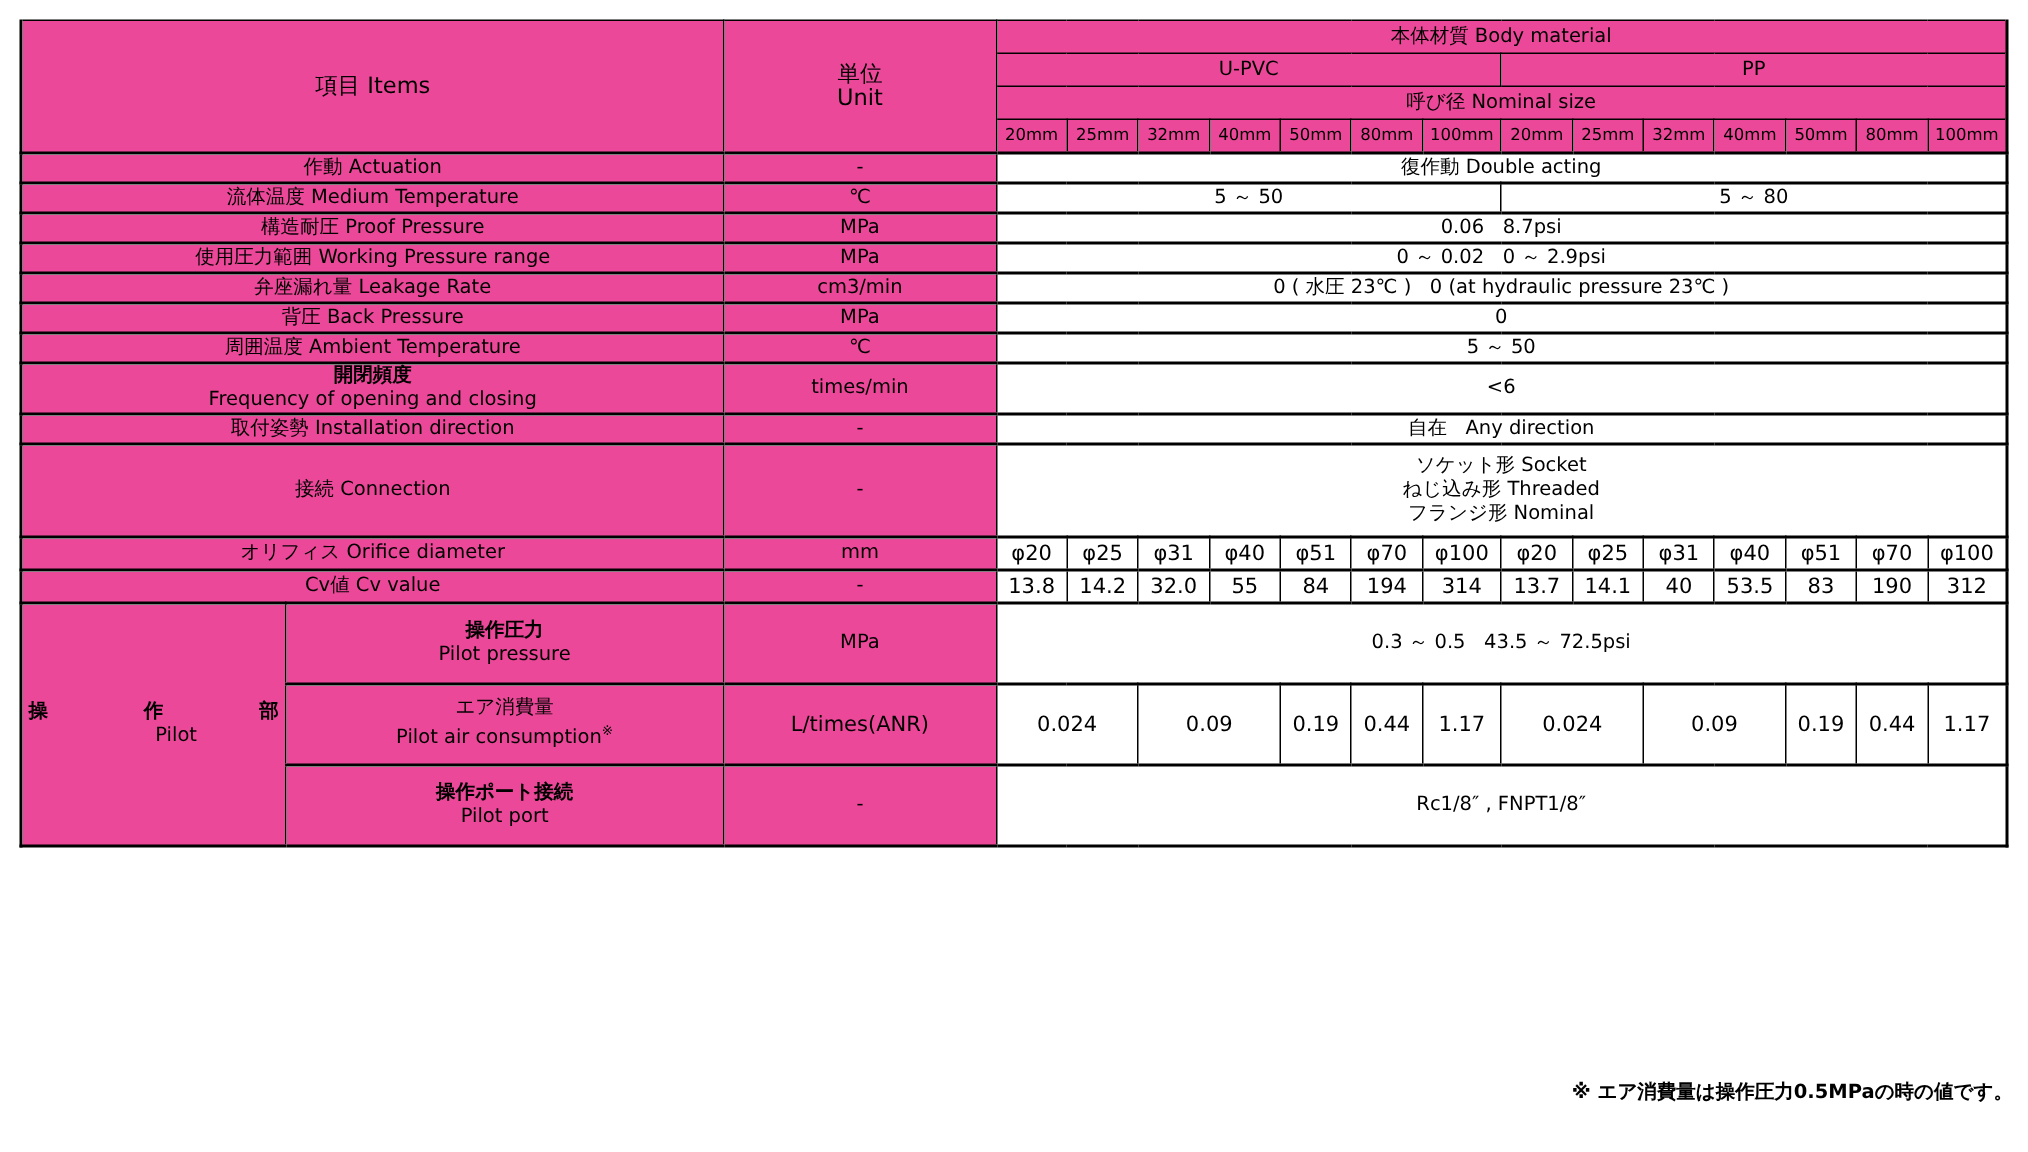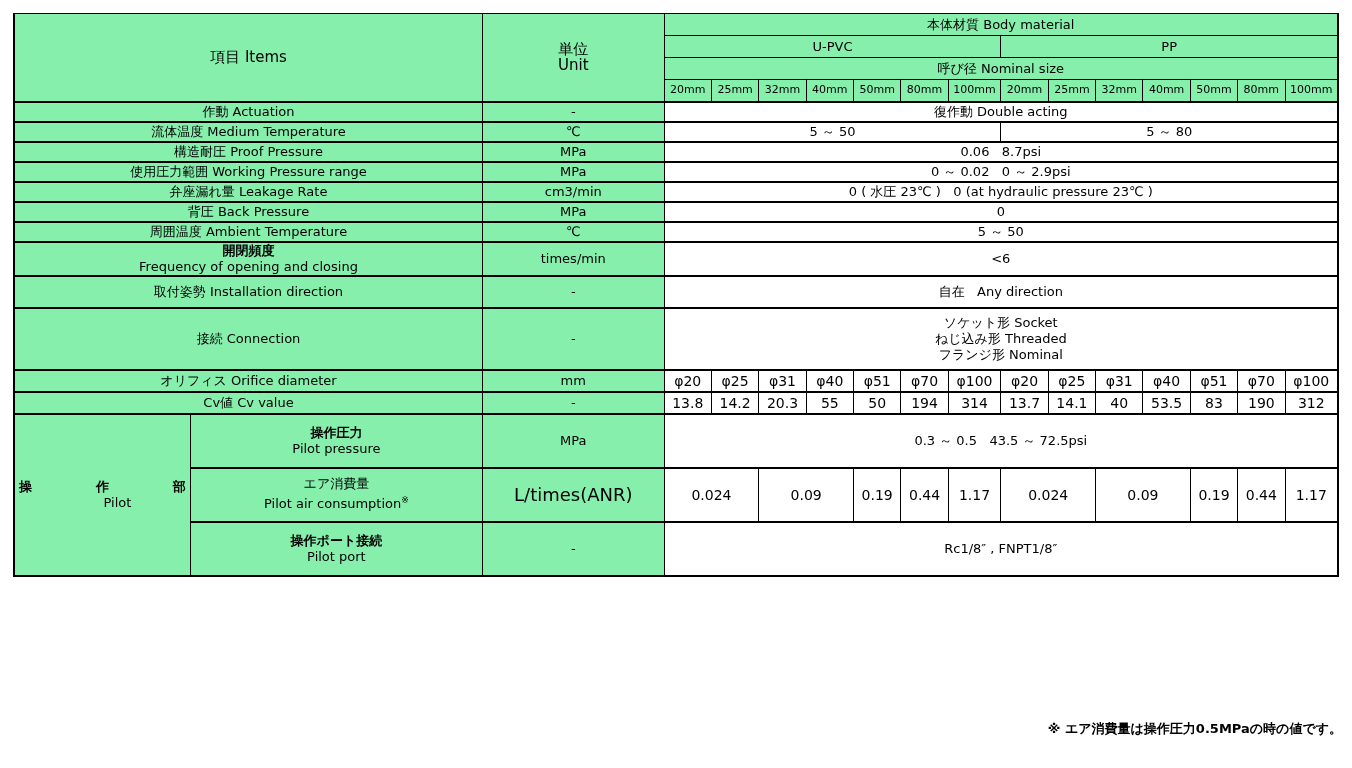--- a/index.html
+++ b/index.html
@@ -3,21 +3,21 @@
 <meta charset="utf-8">
 <style>
   html, body { margin: 0; padding: 0; background: #ffffff; }
   body { width: 1352px; height: 768px; position: relative; overflow: hidden;
          font-family: "DejaVu Sans", "Liberation Sans", sans-serif; color: #000; }
   table.spec { position: absolute; left: 13px; top: 13px; border-collapse: collapse;
                table-layout: fixed; width: 1326px; font-size: 13px; }
   table.spec td { border: 1px solid #000; text-align: center; vertical-align: middle;
                   padding: 0; line-height: 16px; white-space: nowrap; overflow: hidden; }
   table.spec tr { }
-  .g { background: #86efac; }
+  .g { background: #ec4899; }
   .w { background: #ffffff; }
   .thick-b { border-bottom: 2px solid #000 !important; }
   .thick-r { border-right: 2px solid #000 !important; }
   .thick-l { border-left: 2px solid #000 !important; }
   .outer-t td { border-top: 2px solid #000; }
   .sz { font-size: 11px; }
   .big { font-size: 14px; }
   .pilot-group { text-align: left !important; vertical-align: middle; }
   .pilot-group .line1 { display: flex; justify-content: space-between; padding: 0 4px 0 4px; }
   .pilot-group .line2 { text-align: center; padding-left: 30px; }
@@ -119,21 +119,21 @@
       <td class="w thick-b thick-r" colspan="14">5 ～ 50</td>
     </tr>
     <tr style="height:20px">
       <td class="g thick-l thick-b" colspan="2">
         <div style="font-weight:bold">開閉頻度</div>
         <div>Frequency of opening and closing</div>
       </td>
       <td class="g thick-b">times/min</td>
       <td class="w thick-b thick-r" colspan="14">&lt;6</td>
     </tr>
-    <tr style="height:32px">
+    <tr style="height:20px">
       <td class="g thick-l thick-b" colspan="2">取付姿勢  Installation direction</td>
       <td class="g thick-b">-</td>
       <td class="w thick-b thick-r" colspan="14" style="white-space:pre">自在   Any direction</td>
     </tr>
     <tr style="height:62px">
       <td class="g thick-l thick-b" colspan="2">接続  Connection</td>
       <td class="g thick-b">-</td>
       <td class="w thick-b thick-r" colspan="14">
         <div>ソケット形 Socket</div>
         <div>ねじ込み形  Threaded</div>
@@ -156,23 +156,23 @@
       <td class="w thick-b">φ40</td>
       <td class="w thick-b">φ51</td>
       <td class="w thick-b">φ70</td>
       <td class="w thick-b thick-r">φ100</td>
     </tr>
     <tr style="height:22px" class="big">
       <td class="g thick-l thick-b" colspan="2" style="font-size:13px">Cv値  Cv value</td>
       <td class="g thick-b" style="font-size:13px">-</td>
       <td class="w thick-b">13.8</td>
       <td class="w thick-b">14.2</td>
-      <td class="w thick-b">20.3</td>
+      <td class="w thick-b">32.0</td>
       <td class="w thick-b">55</td>
-      <td class="w thick-b">50</td>
+      <td class="w thick-b">84</td>
       <td class="w thick-b">194</td>
       <td class="w thick-b">314</td>
       <td class="w thick-b">13.7</td>
       <td class="w thick-b">14.1</td>
       <td class="w thick-b">40</td>
       <td class="w thick-b">53.5</td>
       <td class="w thick-b">83</td>
       <td class="w thick-b">190</td>
       <td class="w thick-b thick-r">312</td>
     </tr>
@@ -190,21 +190,21 @@
         <div>Pilot pressure</div>
       </td>
       <td class="g thick-b">MPa</td>
       <td class="w thick-b thick-r" colspan="14" style="white-space:pre">0.3 ～ 0.5   43.5 ～ 72.5psi</td>
     </tr>
     <tr style="height:54px" class="big">
       <td class="g thick-b" style="font-size:13px">
         <div style="font-weight:normal">エア消費量</div>
         <div><span>Pilot air consumption</span><sup>※</sup></div>
       </td>
-      <td class="g thick-b" style="font-size:18px">L/times(ANR)</td>
+      <td class="g thick-b" style="font-size:14px">L/times(ANR)</td>
       <td class="w thick-b" colspan="2">0.024</td>
       <td class="w thick-b" colspan="2">0.09</td>
       <td class="w thick-b">0.19</td>
       <td class="w thick-b">0.44</td>
       <td class="w thick-b">1.17</td>
       <td class="w thick-b" colspan="2">0.024</td>
       <td class="w thick-b" colspan="2">0.09</td>
       <td class="w thick-b">0.19</td>
       <td class="w thick-b">0.44</td>
       <td class="w thick-b thick-r">1.17</td>

